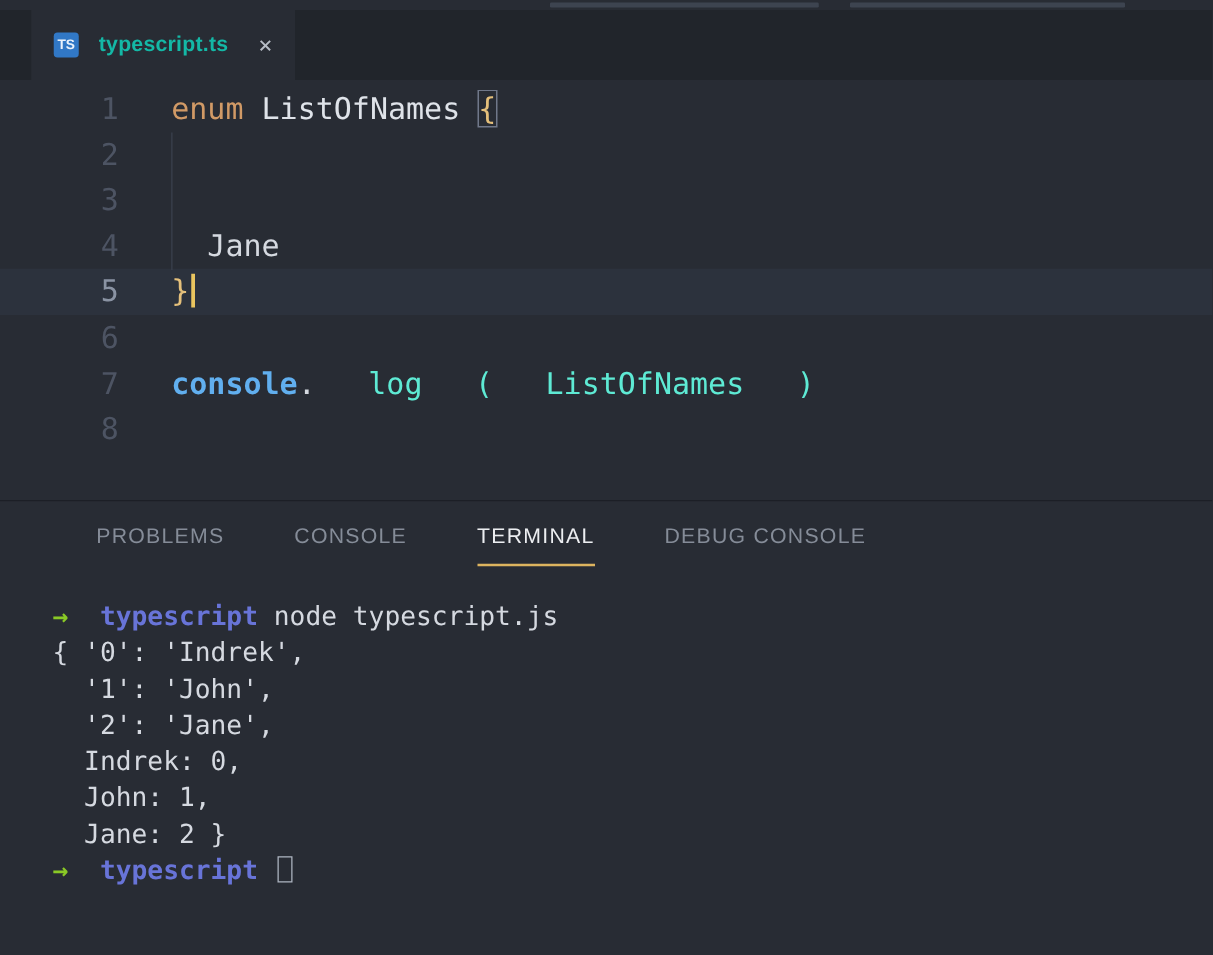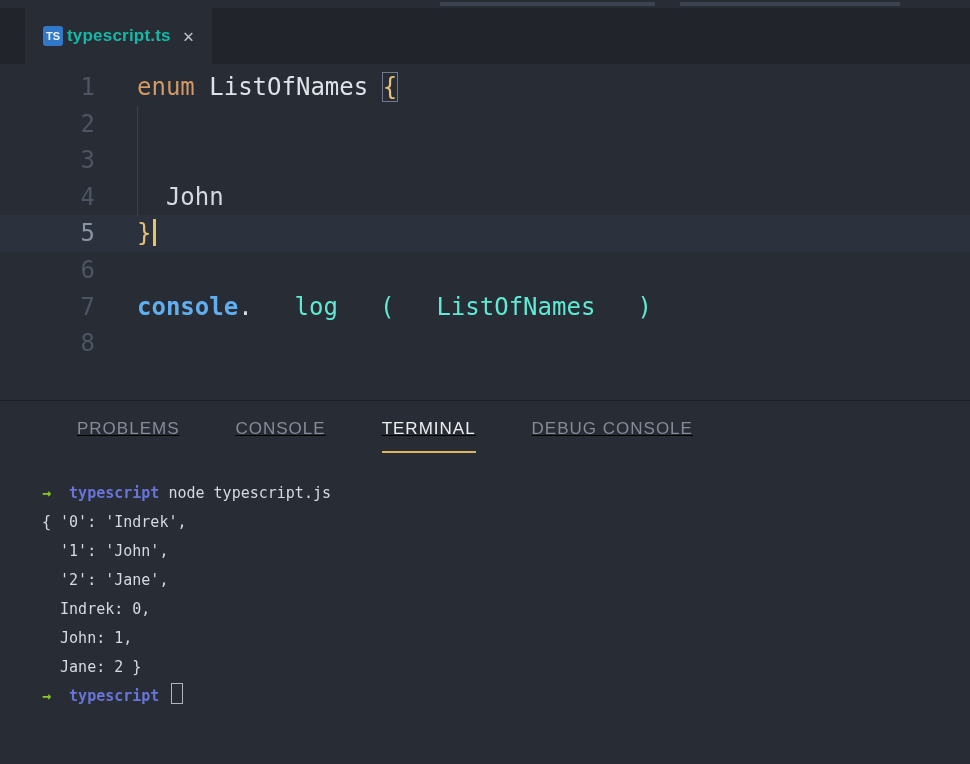--- a/index.html
+++ b/index.html
@@ -11,21 +11,21 @@
   }
 
   
   .sliver { position: relative; height: 8px; background: #282c34; overflow: hidden; }
   .sliver .mark { position: absolute; top: 2px; height: 4px; background: #3d4450; border-radius: 1px; }
   .sliver .m1 { left: 440px; width: 215px; }
   .sliver .m2 { left: 680px; width: 220px; }
 
   
   .tabbar { height: 56px; background: #21252b; display: flex; align-items: stretch; padding-left: 25px; }
-  .tab { display: flex; align-items: center; gap: 4px; background: #282c34; padding: 0 18px; cursor: default; }
+  .tab { display: flex; align-items: center; gap: 16px; background: #282c34; padding: 0 18px; cursor: default; }
   .tsicon { width: 20px; height: 20px; background: #3178c6; color: #eaf2fb;
             font: 700 11px "Liberation Sans", sans-serif; display: flex; align-items: center; justify-content: center;
             border-radius: 3px; }
   .tab-label { color: #14b8a6; font: 600 17px "Liberation Sans", sans-serif; letter-spacing: .2px; }
   .tab-close { color: #b6bcc6; font-size: 19px; line-height: 1; margin-left: 8px; }
 
   
   .editor { position: relative; height: 336px; padding-top: 5px;
             font-size: 24px; line-height: 36.6px; }
   .eline { display: flex; height: 36.6px; white-space: pre; }
@@ -40,25 +40,25 @@
   .tok-brace-match { color: #e5c07b; box-shadow: 0 0 0 1px #70788a; }
   .tok-builtin { color: #61afef; font-weight: bold; }
   .tok-fn { color: #5eead4; margin-left: 42px; }
   .ecursor { display: inline-block; width: 3px; height: 27px; background: #eac55f;
              vertical-align: -5px; margin-left: 2px; }
   .indent-guide { position: absolute; left: 137px; top: 42px; width: 1px; height: 110px; background: #3a404d; }
 
   
   .panel { height: 364px; border-top: 1px solid #1c1f26; }
   .ptabs { display: flex; column-gap: 56px; padding: 18px 0 0 77px;
-           font: 17px "Liberation Sans", sans-serif; letter-spacing: 1px; text-decoration: underline; }
+           font: 17px "Liberation Sans", sans-serif; letter-spacing: 1px; }
   .ptab { color: #858c98; padding-bottom: 12px; cursor: default; }
   .ptab.active { color: #eceef1; border-bottom: 2px solid #ddb45f; }
 
-  .terminal { padding: 26px 0 0 42px; font-size: 15px; line-height: 29px;
+  .terminal { padding: 26px 0 0 42px; font-size: 21px; line-height: 29px;
               white-space: pre; color: #d5d9e0; }
   .tline { height: 29px; }
   .tok-green { color: #8ac926; font-weight: bold; }
   .tok-blue { color: #6874d8; font-weight: bold; }
   .tok-cursor { display: inline-block; width: 12px; height: 21px; border: 1px solid #aeb6c2;
                 vertical-align: -3px; margin-left: 3px; }
 </style>
 </head>
 <body>
 
@@ -73,21 +73,21 @@
     <span class="tab-label">typescript.ts</span>
     <span class="tab-close">×</span>
   </div>
 </div>
 
 <div class="editor">
   <div>
       <div class="eline"><span class="lnum">1</span><span class="lcode"><span class="tok-kw">enum</span><span class="tok-plain"> </span><span class="tok-ident">ListOfNames</span><span class="tok-plain"> </span><span class="tok-brace-match">{</span></span></div>
       <div class="eline"><span class="lnum">2</span></div>
       <div class="eline"><span class="lnum">3</span></div>
-      <div class="eline"><span class="lnum">4</span><span class="lcode"><span class="tok-plain">  John</span></span></div>
+      <div class="eline"><span class="lnum">4</span><span class="lcode"><span class="tok-plain">  Jane</span></span></div>
       <div class="eline active"><span class="lnum">5</span><span class="lcode"><span class="tok-brace">}</span><span class="ecursor"></span></span></div>
       <div class="eline"><span class="lnum">6</span><span class="lcode"></span></div>
       <div class="eline"><span class="lnum">7</span><span class="lcode"><span class="tok-builtin">console</span><span class="tok-plain">.</span><span class="tok-fn">log</span><span class="tok-fn">(</span><span class="tok-fn">ListOfNames</span><span class="tok-fn">)</span></span></div>
       <div class="eline"><span class="lnum">8</span><span class="lcode"></span></div>
     </div>
   <div class="indent-guide"></div>
 </div>
 
 <div class="panel">
   <div class="ptabs">

